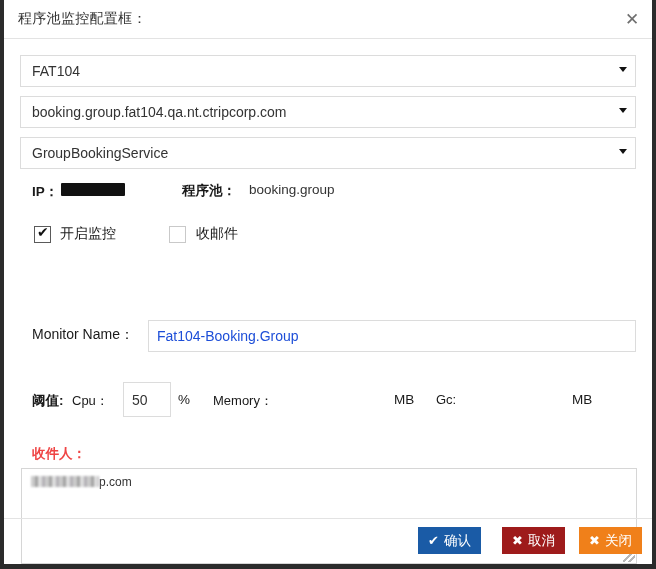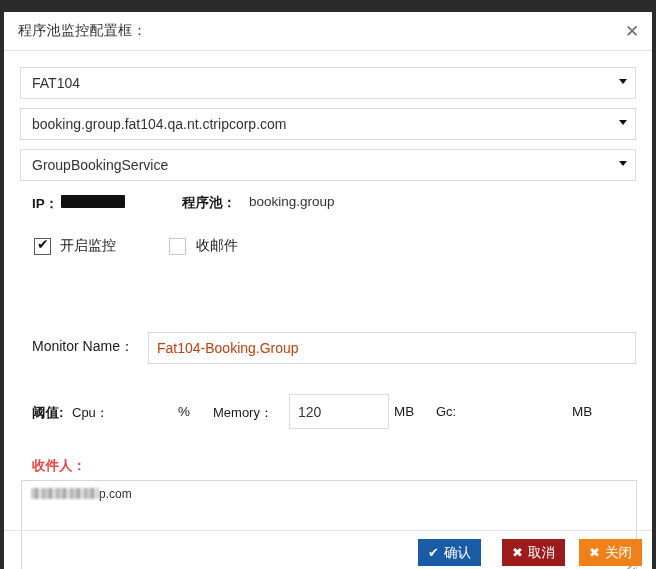--- a/index.html
+++ b/index.html
@@ -8,21 +8,21 @@
     background: #2b2b2b;
   }
   body {
     width: 656px;
     height: 569px;
     overflow: hidden;
     font-family: "Liberation Sans", "DejaVu Sans", sans-serif;
   }
   .page-frame {
     position: absolute;
-    left: 0; top: 12px;
+    left: 0; top: 0;
     width: 656px;
     height: 501px;
     background: #2b2b2b;
     box-sizing: border-box;
   }
   .dialog {
     position: absolute;
     left: 4px;
     top: 0px;
     width: 648px;
@@ -202,21 +202,21 @@
   .mn-input {
     position: absolute;
     left: 144px;
     top: 0px;
     width: 488px;
     height: 32px;
     border: 1px solid #dcdcdc;
     box-sizing: border-box;
     background: #fff;
     font-size: 14px;
-    color: #c2410c;
+    color: #1d4ed8;
     padding: 0 0 0 8px;
     font-family: "Liberation Sans", "DejaVu Sans", sans-serif;
     outline: none;
   }
 
   
   .th-row {
     position: absolute;
     left: 0; top: 343px;
     width: 100%;
@@ -397,24 +397,24 @@
 
       <div class="mn-row">
         <span class="mn-label">Monitor Name：</span>
         <input class="mn-input" type="text" value="Fat104-Booking.Group" style="">
       </div>
 
       <div class="th-row">
         <span class="th-title">阈值:</span>
 
         <span class="th-lab" id="lab-cpu">Cpu：</span>
+        <input class="th-input" id="in-cpu" type="text" value="50" style="">
         <span class="th-unit" id="unit-cpu">%</span>
 
         <span class="th-lab" id="lab-mem">Memory：</span>
-        <input class="th-input" id="in-mem" type="text" value="120" style="">
         <span class="th-unit" id="unit-mem">MB</span>
 
         <span class="th-lab" id="lab-gc">Gc:</span>
         <span class="th-unit" id="unit-gc">MB</span>
       </div>
 
       <div class="rcp-label">收件人：</div>
       <div class="rcp-box">
         <div class="rcp-text"><span class="rcp-blur"></span><span>p.com</span></div>
         <div class="rcp-grip"></div>

